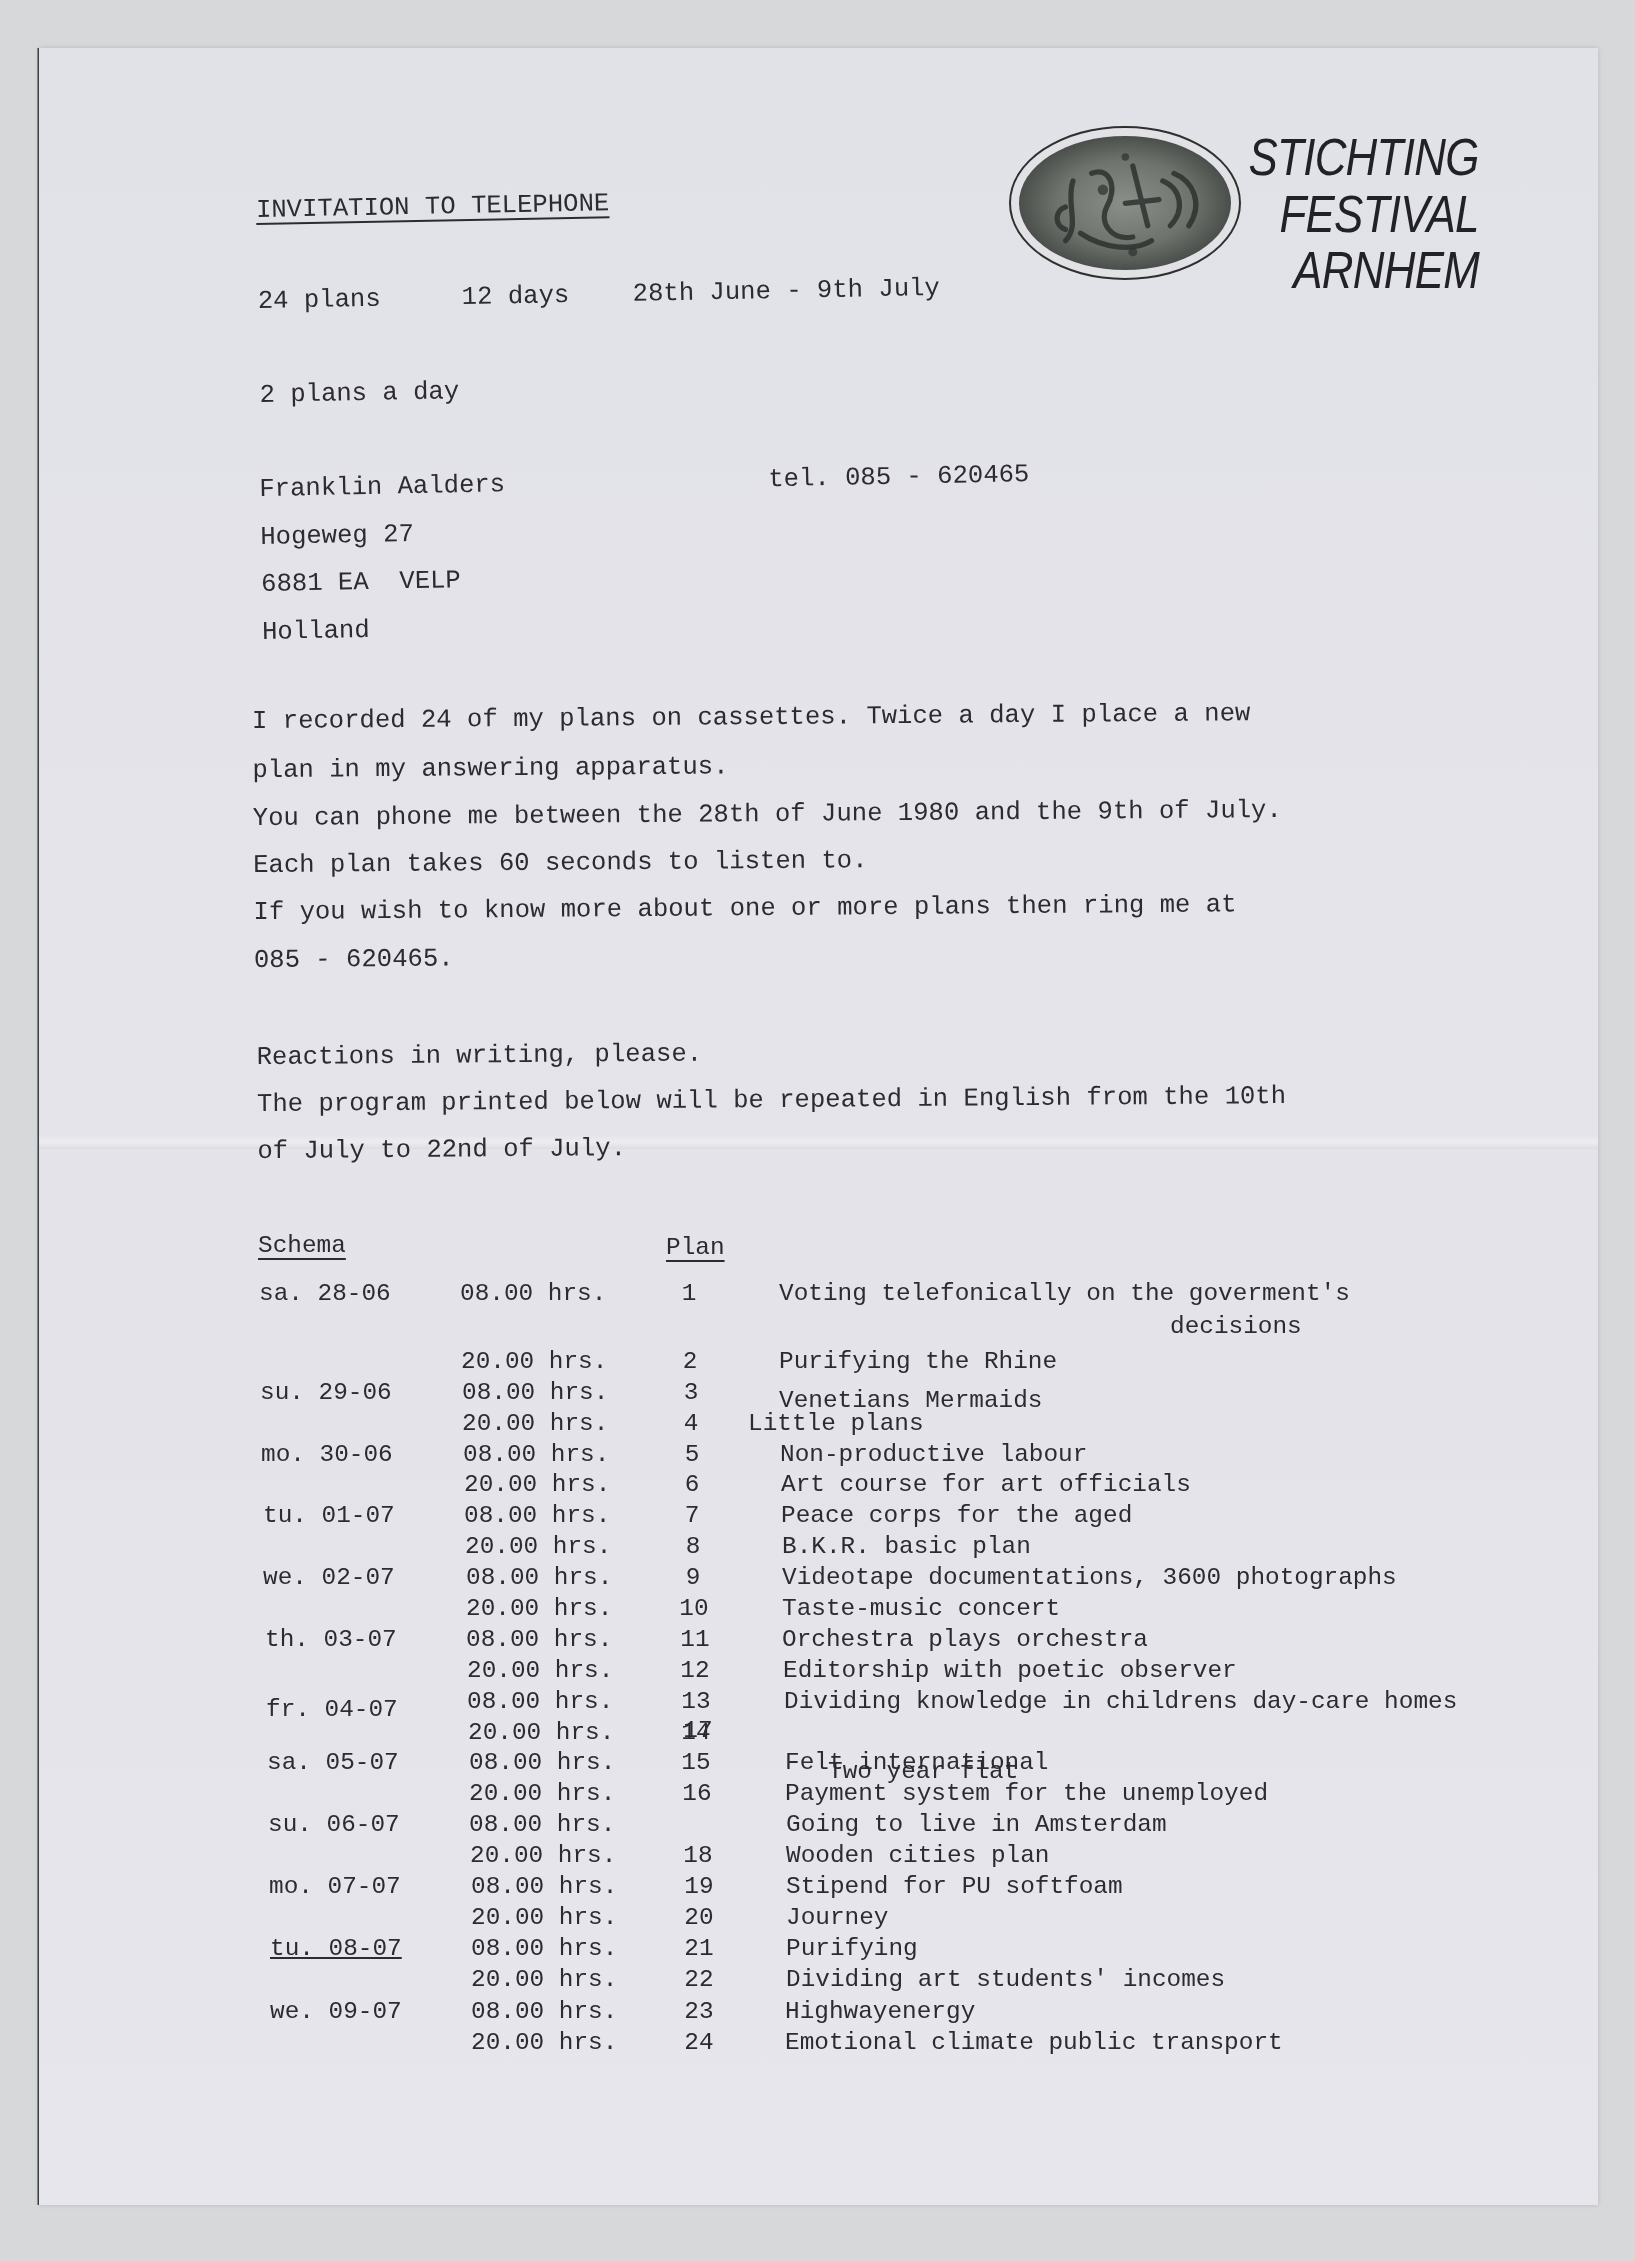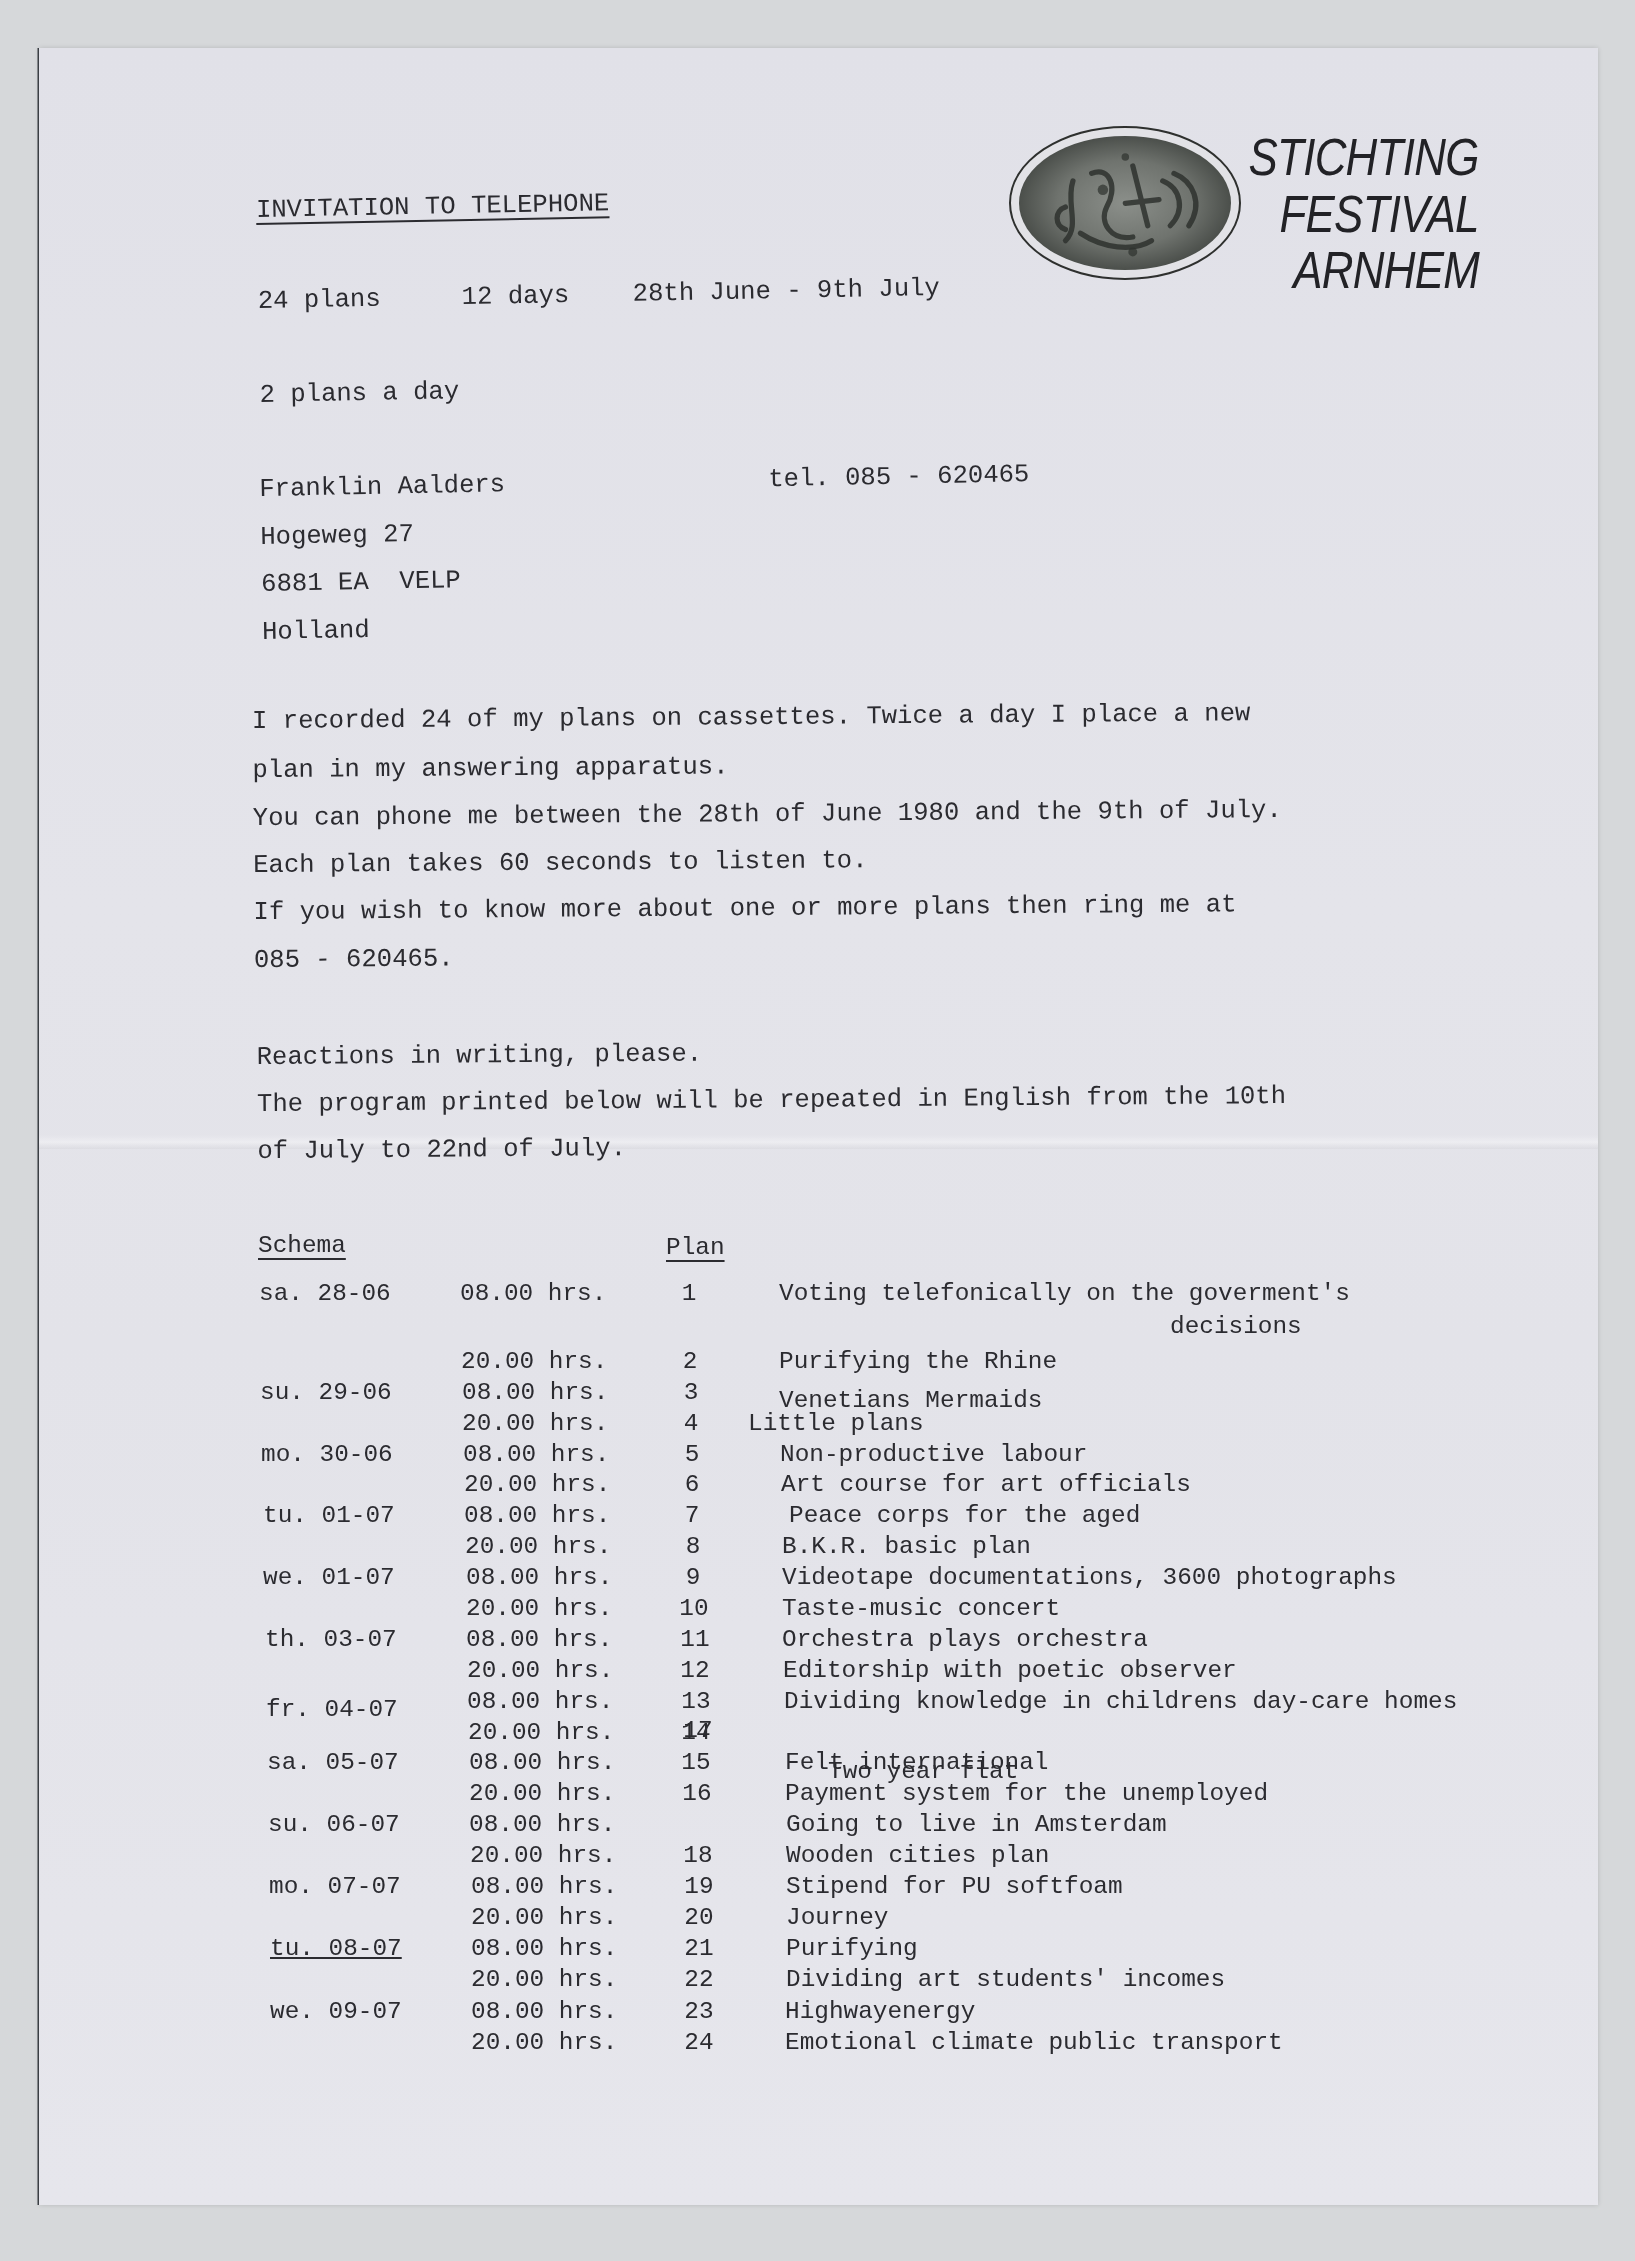--- a/index.html
+++ b/index.html
@@ -213,30 +213,30 @@
   <div>
     <div class="tt" style="left:262px; top:1469px;"></div>
     <div class="tt" style="left:464px; top:1469px;">20.00 hrs.</div>
     <div class="tt num" style="left:665px; top:1469px;">6</div>
     <div class="tt" style="left:781px; top:1469px;">Art course for art officials</div>
   </div>
   <div>
     <div class="tt" style="left:263px; top:1500px;">tu. 01-07</div>
     <div class="tt" style="left:464px; top:1500px;">08.00 hrs.</div>
     <div class="tt num" style="left:665px; top:1500px;">7</div>
-    <div class="tt" style="left:781px; top:1500px;margin-left:8px;">Peace corps for the aged</div>
+    <div class="tt" style="left:781px; top:1500px;">Peace corps for the aged</div>
   </div>
   <div>
     <div class="tt" style="left:263px; top:1531px;"></div>
     <div class="tt" style="left:465px; top:1531px;">20.00 hrs.</div>
     <div class="tt num" style="left:666px; top:1531px;">8</div>
     <div class="tt" style="left:782px; top:1531px;">B.K.R. basic plan</div>
   </div>
   <div>
-    <div class="tt" style="left:263px; top:1562px;">we. 01-07</div>
+    <div class="tt" style="left:263px; top:1562px;">we. 02-07</div>
     <div class="tt" style="left:466px; top:1562px;">08.00 hrs.</div>
     <div class="tt num" style="left:666px; top:1562px;">9</div>
     <div class="tt" style="left:782px; top:1562px;">Videotape documentations, 3600 photographs</div>
   </div>
   <div>
     <div class="tt" style="left:264px; top:1593px;"></div>
     <div class="tt" style="left:466px; top:1593px;">20.00 hrs.</div>
     <div class="tt num" style="left:667px; top:1593px;">10</div>
     <div class="tt" style="left:782px; top:1593px;">Taste-music concert</div>
   </div>

